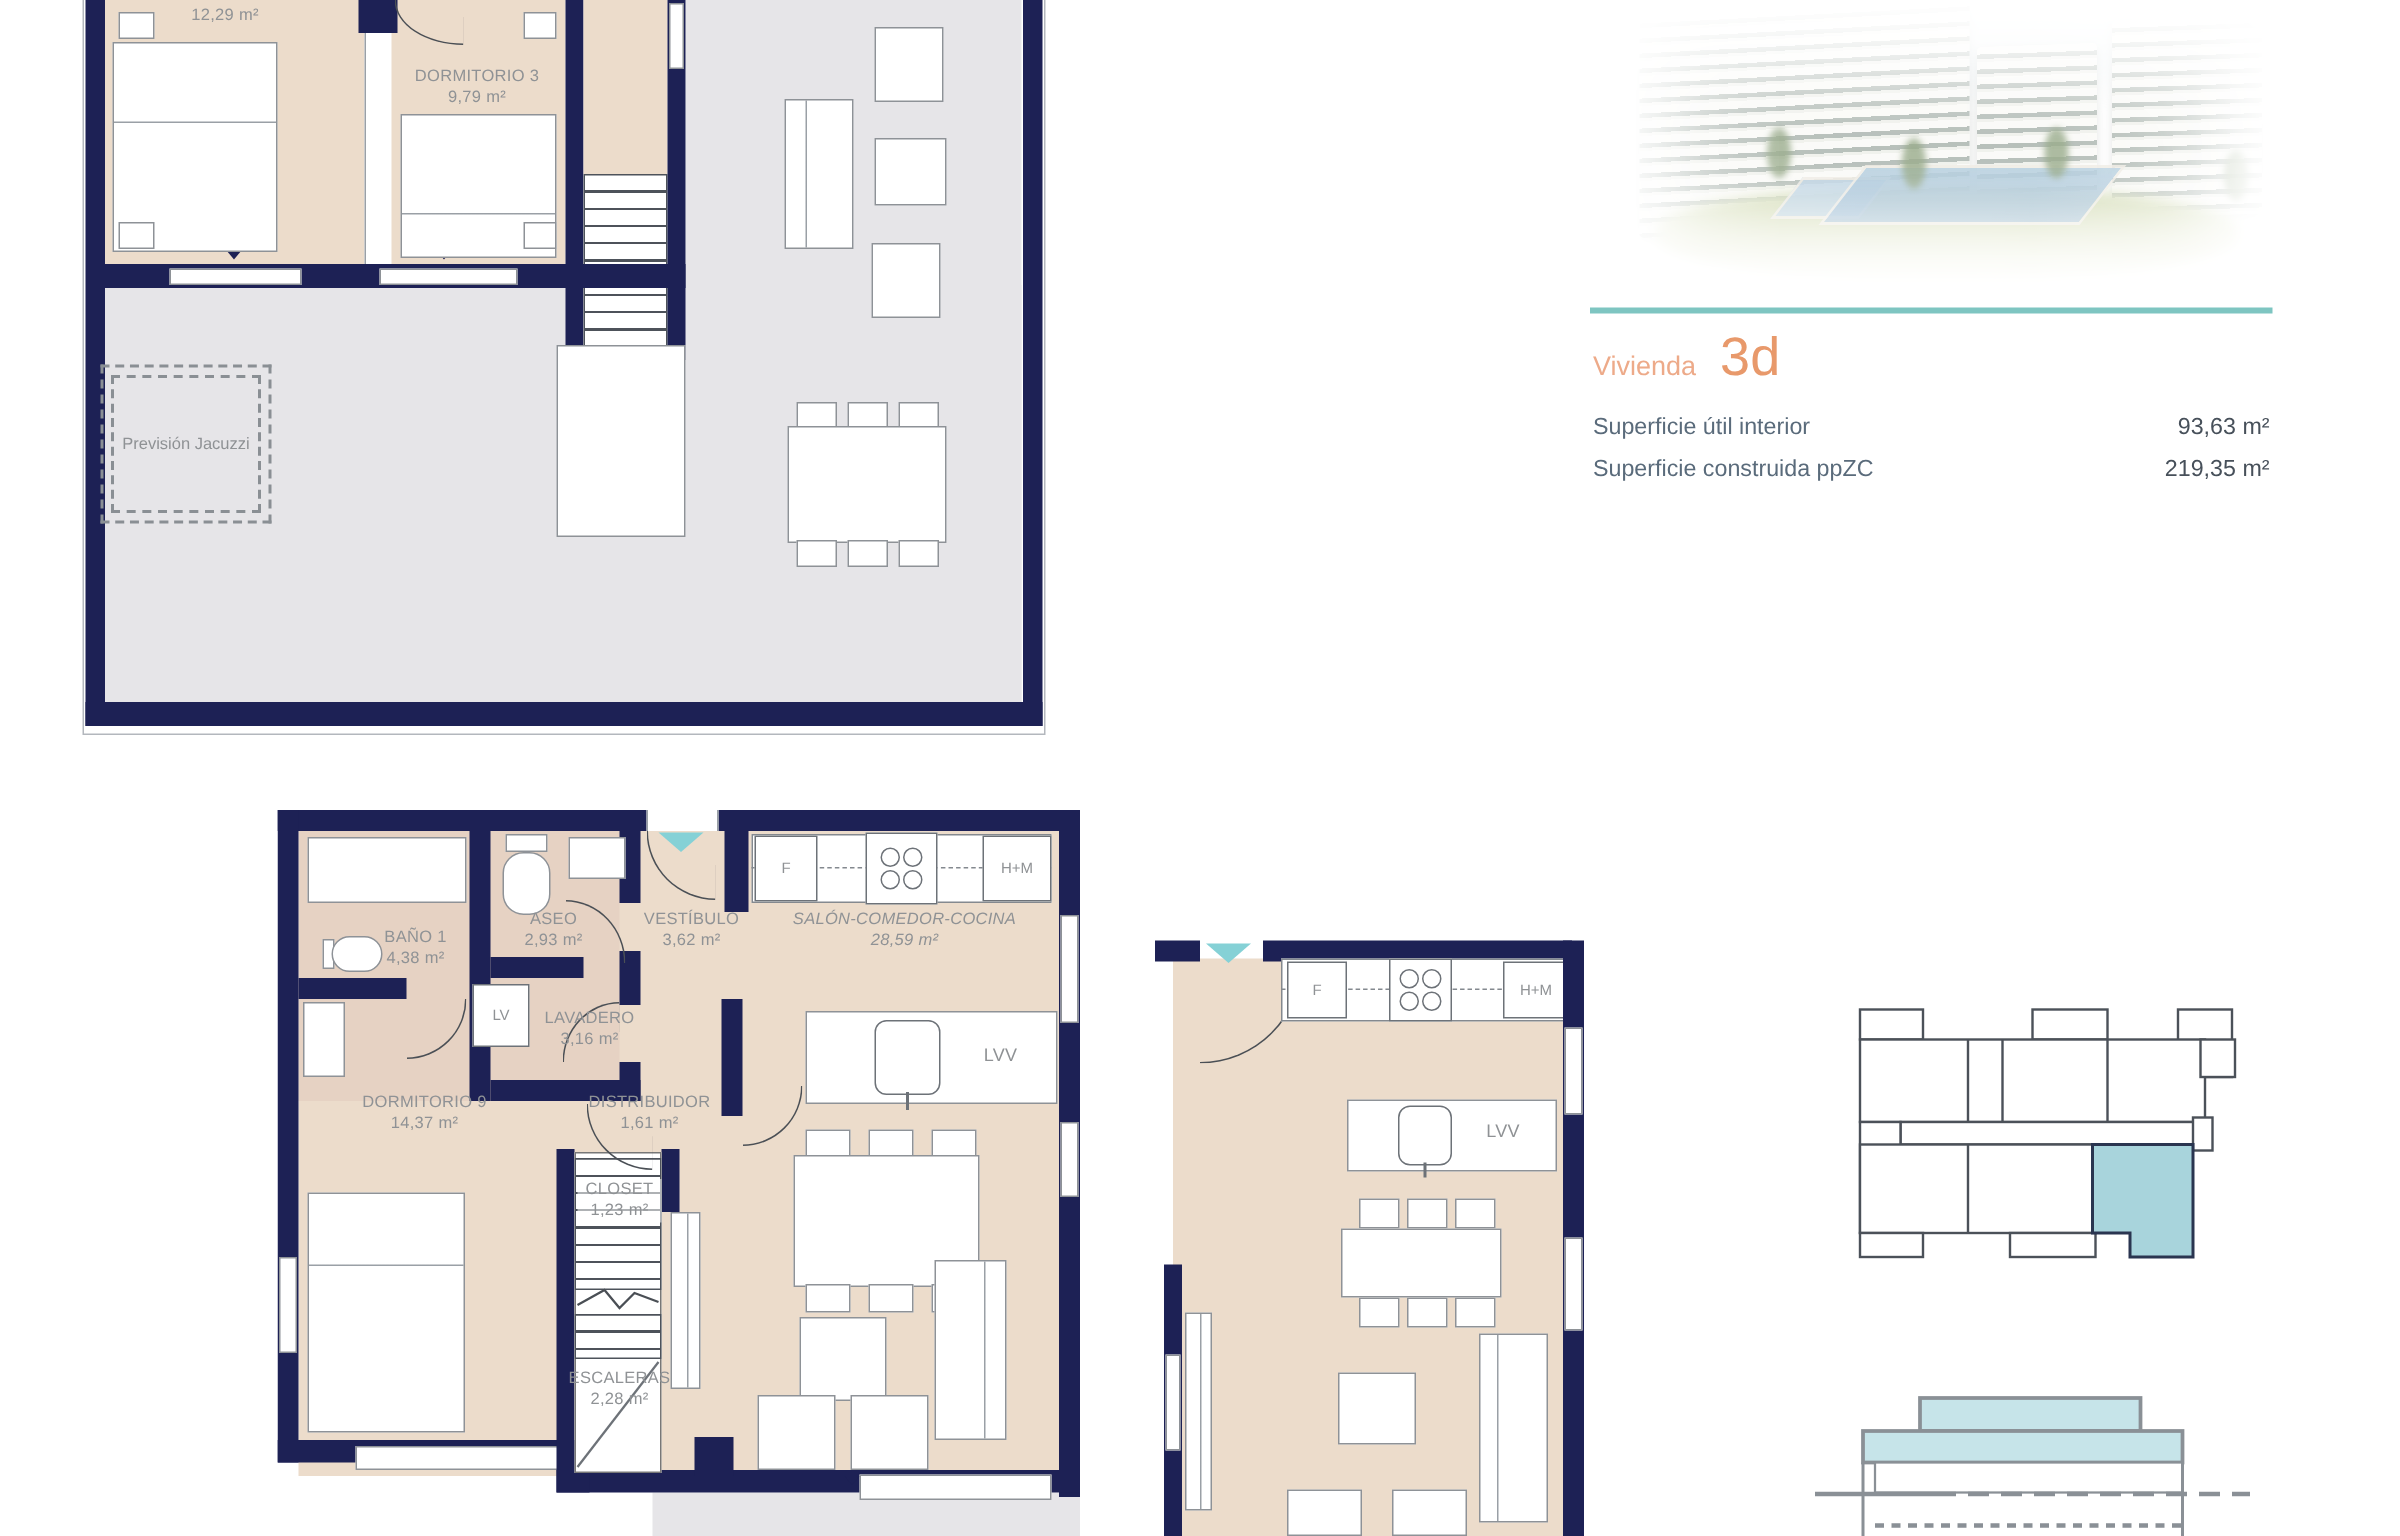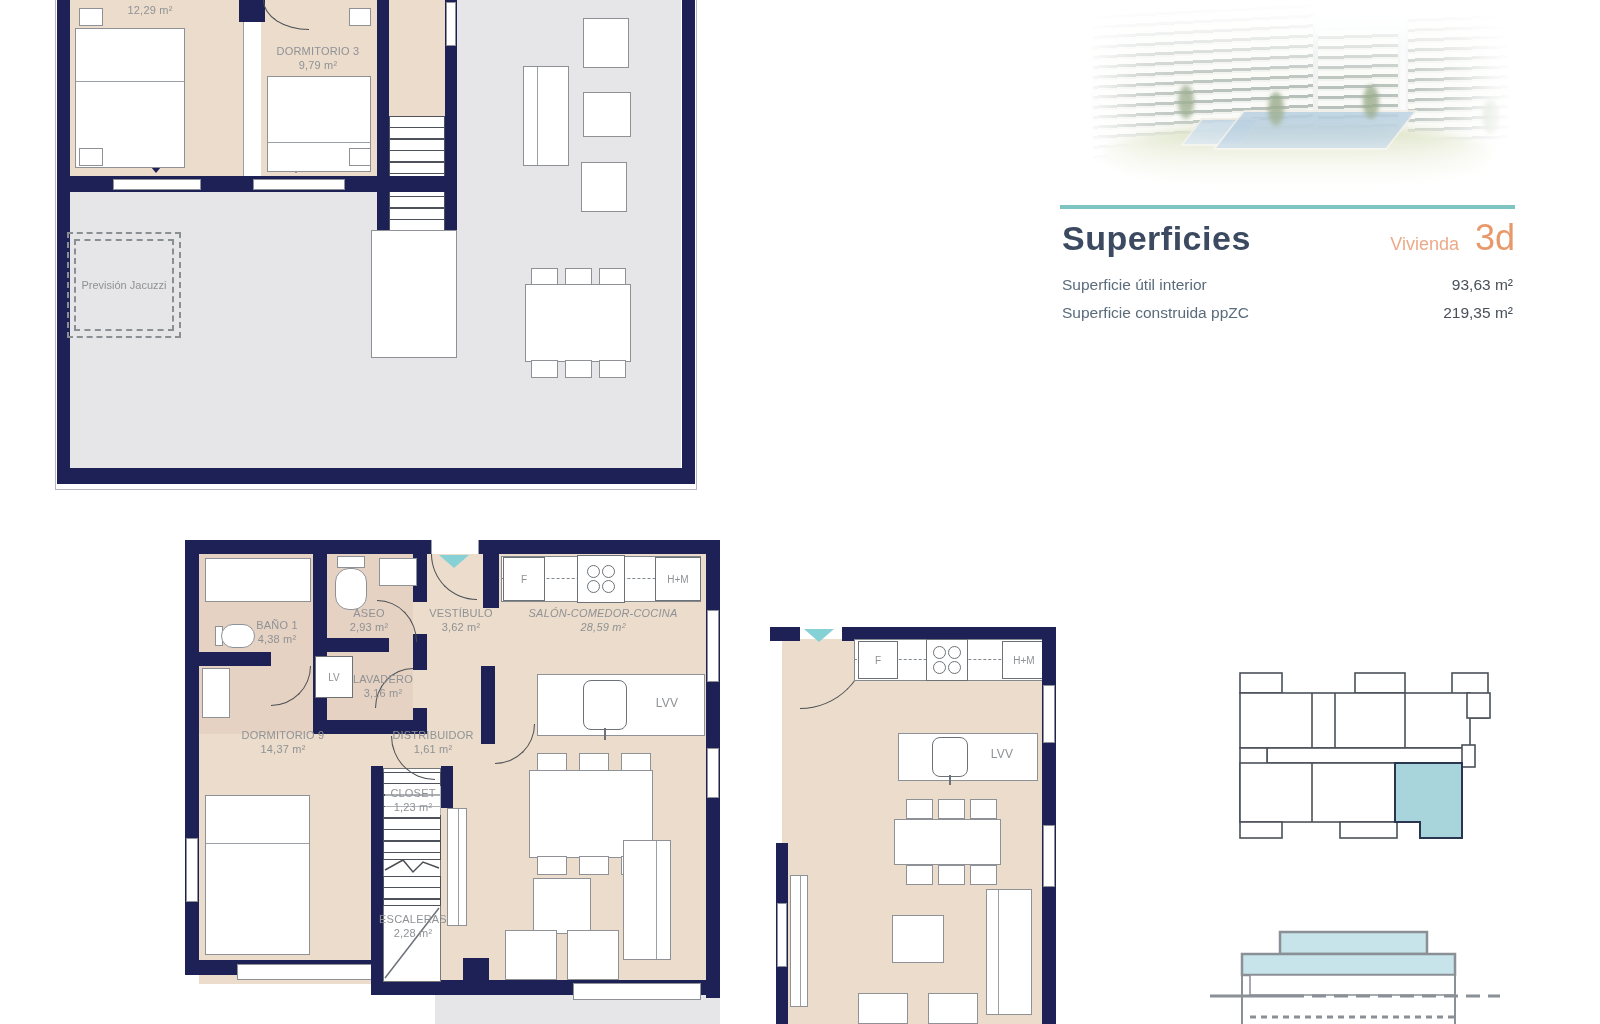--- a/index.html
+++ b/index.html
@@ -105,21 +105,21 @@
     <div class="fur" style="left:528px;top:92px;width:48px;height:45px;"></div>
     <div class="fur" style="left:526px;top:162px;width:46px;height:50px;"></div>
     <div class="fur" style="left:476px;top:268px;width:27px;height:18px;"></div>
     <div class="fur" style="left:510px;top:268px;width:27px;height:18px;"></div>
     <div class="fur" style="left:544px;top:268px;width:27px;height:18px;"></div>
     <div class="fur" style="left:470px;top:284px;width:106px;height:78px;"></div>
     <div class="fur" style="left:476px;top:360px;width:27px;height:18px;"></div>
     <div class="fur" style="left:510px;top:360px;width:27px;height:18px;"></div>
     <div class="fur" style="left:544px;top:360px;width:27px;height:18px;"></div>
 
-    <div class="jac" style="left:12px;top:232px;width:110px;height:102px;">
+    <div class="jac" style="left:12px;top:243px;width:110px;height:102px;">
       <div class="inner">Previsión Jacuzzi</div>
     </div>
 
     <div class="pl" style="left:35px;top:3px;width:120px;">
       <div class="nm">12,29 m²</div>
     </div>
     <div class="pl" style="left:206px;top:44px;width:114px;">
       <div class="nm">DORMITORIO 3</div>
       <div>9,79 m²</div>
     </div>
@@ -136,21 +136,20 @@
     <div class="palm" style="left:115px;top:85px;width:16px;height:34px;"></div>
     <div class="palm" style="left:205px;top:92px;width:16px;height:34px;"></div>
     <div class="palm" style="left:300px;top:85px;width:16px;height:34px;"></div>
     <div class="palm" style="left:420px;top:100px;width:16px;height:34px;"></div>
     <div class="fade"></div>
   </section>
 
   <section style="left:1060px;top:205px;width:455px;height:190px;">
     <div class="sup-rule"></div>
     <div class="sup-titlerow">
-      <div class="sup-title">Superficies</div>
       <div class="sup-viv">
         <span class="lbl">Vivienda</span>
         <span class="code">3d</span>
       </div>
     </div>
     <div class="sup-rows">
       <div class="sup-row">
         <span class="lbl">Superficie útil interior</span>
         <span class="val">93,63 m²</span>
       </div>
@@ -271,21 +270,21 @@
         <div>2,93 m²</div>
     </div>
     <div class="pl" style="left:234px;top:66px;width:84px;">
       <div class="nm">VESTÍBULO</div>
         <div>3,62 m²</div>
     </div>
     <div class="pl" style="left:320px;top:66px;width:196px;font-style:italic;">
       <div class="nm">SALÓN-COMEDOR-COCINA</div>
         <div>28,59 m²</div>
     </div>
-    <div class="pl" style="left:152px;top:132px;width:92px;">
+    <div class="pl" style="left:162px;top:132px;width:92px;">
       <div class="nm">LAVADERO</div>
         <div>3,16 m²</div>
     </div>
     <div class="pl" style="left:28px;top:188px;width:140px;">
       <div class="nm">DORMITORIO 9</div>
         <div>14,37 m²</div>
     </div>
     <div class="pl" style="left:196px;top:188px;width:104px;">
       <div class="nm">DISTRIBUIDOR</div>
         <div>1,61 m²</div>

